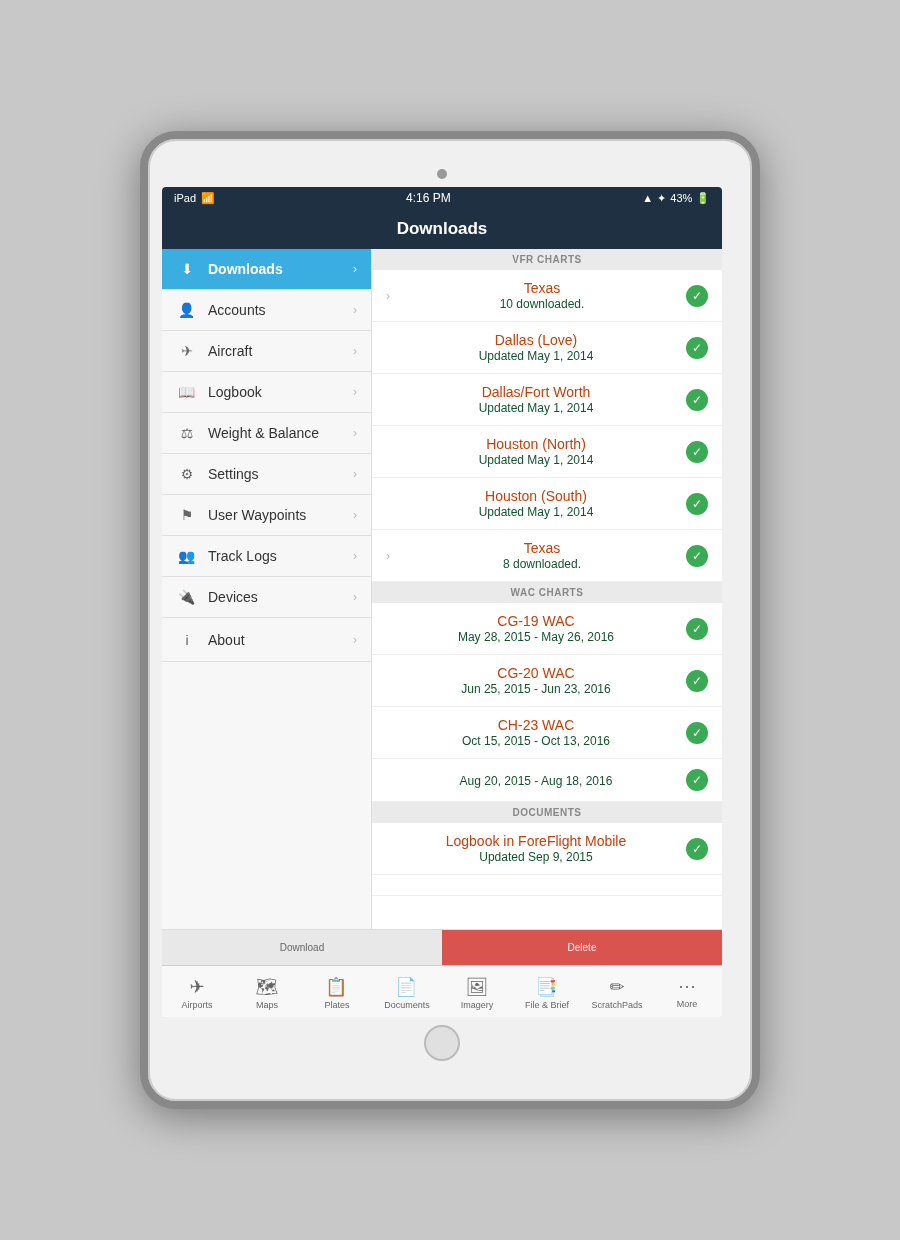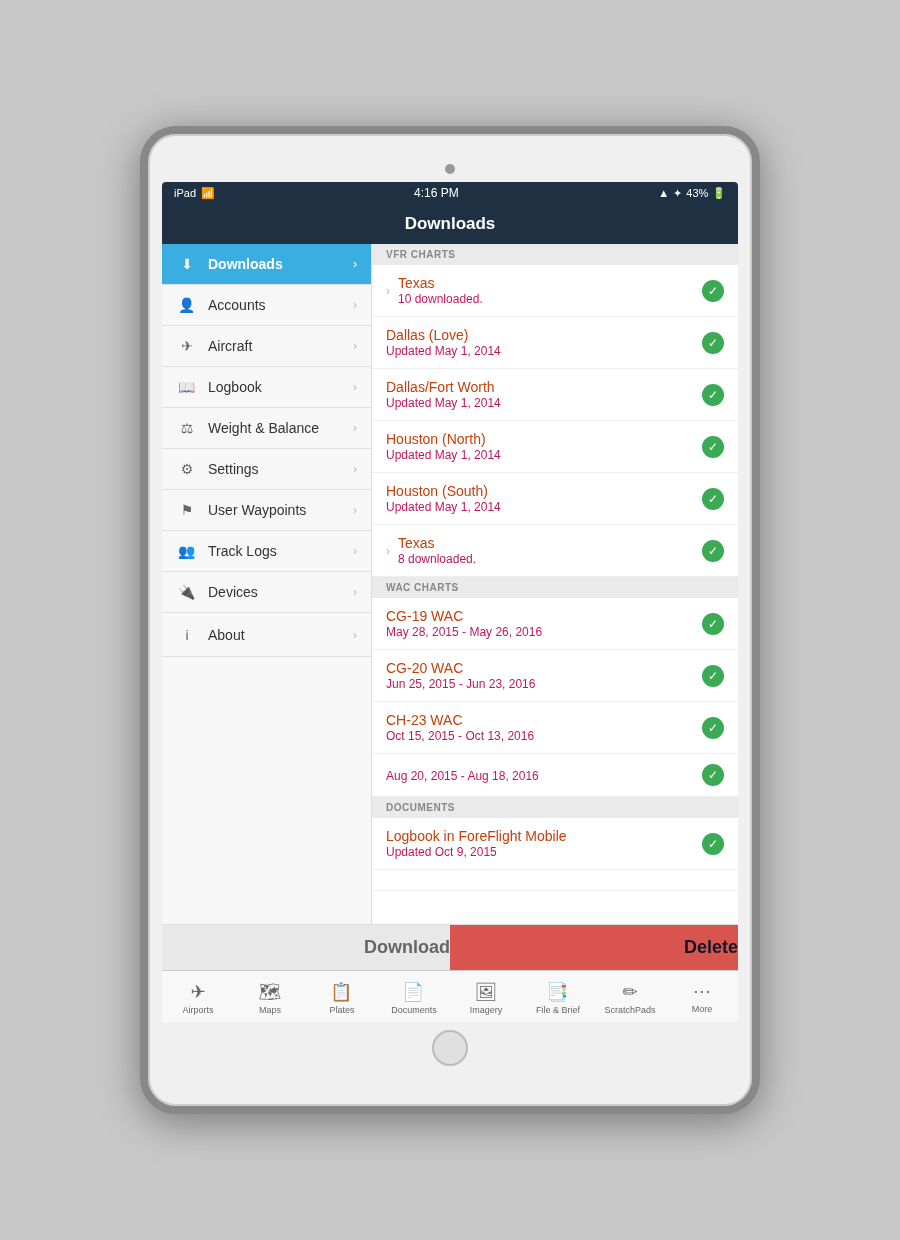--- a/index.html
+++ b/index.html
@@ -10,21 +10,21 @@
       align-items: center;
       min-height: 100vh;
       font-family: -apple-system, "Helvetica Neue", Arial, sans-serif;
     }
     .tablet-frame {
       width: 620px;
       background: #f0f0f0;
       border-radius: 36px;
       border: 8px solid #888;
       box-shadow: 0 8px 40px rgba(0,0,0,0.4), inset 0 0 0 2px #ccc;
-      padding: 30px 14px 40px 14px;
+      padding: 30px 30px 40px 14px;
       position: relative;
     }
     .tablet-btn-top {
       width: 10px;
       height: 10px;
       background: #999;
       border-radius: 50%;
       margin: 0 auto 8px auto;
     }
     .tablet-screen {
@@ -97,20 +97,21 @@
     .sidebar-chevron {
       color: #bbb;
       font-size: 12px;
     }
     .sidebar-item.active .sidebar-chevron { color: #fff; }
     
     .content-area {
       flex: 1;
       overflow-y: auto;
       background: #fff;
+      text-align: center;
     }
     .section-header {
       background: #eaeaea;
       padding: 5px 14px;
       font-size: 10px;
       color: #888;
       letter-spacing: 0.5px;
       font-weight: 600;
       text-transform: uppercase;
     }
@@ -127,21 +128,21 @@
       margin-right: 8px;
     }
     .row-text { flex: 1; }
     .row-title {
       font-size: 14px;
       color: #c2410c;
       font-weight: 500;
     }
     .row-subtitle {
       font-size: 12px;
-      color: #be185d;
+      color: #14532d;
       margin-top: 1px;
     }
     .check-icon {
       width: 22px;
       height: 22px;
       background: #3aaa55;
       border-radius: 50%;
       display: flex;
       align-items: center;
       justify-content: center;
@@ -151,31 +152,31 @@
     }
     
     .action-bar {
       display: flex;
       background: #f0f0f0;
       border-top: 1px solid #ddd;
     }
     .action-btn {
       flex: 1;
       padding: 12px 0;
-      text-align: right;
-      font-size: 18px;
-      font-weight: 700;
+      text-align: center;
+      font-size: 10px;
+      font-weight: 400;
       cursor: pointer;
       border: none;
       background: #e8e8e8;
       color: #666;
     }
     .action-btn.delete {
       background: #d9534f;
-      color: #0f172a;
+      color: #ffffff;
     }
     
     .tab-bar {
       background: #f8f8f8;
       border-top: 1px solid #ccc;
       display: flex;
       height: 52px;
     }
     .tab-item {
       flex: 1;
@@ -365,21 +366,21 @@
           <div class="row-text">
             <div class="row-subtitle">Aug 20, 2015 - Aug 18, 2016</div>
           </div>
           <div class="check-icon">✓</div>
         </div>
 
         <div class="section-header">DOCUMENTS</div>
         <div class="content-row">
           <div class="row-text">
             <div class="row-title">Logbook in ForeFlight Mobile</div>
-            <div class="row-subtitle">Updated Oct 9, 2015</div>
+            <div class="row-subtitle">Updated Sep 9, 2015</div>
           </div>
           <div class="check-icon">✓</div>
         </div>
         <div class="content-row">
           
           
         </div>
 
       </div>
     </div>

